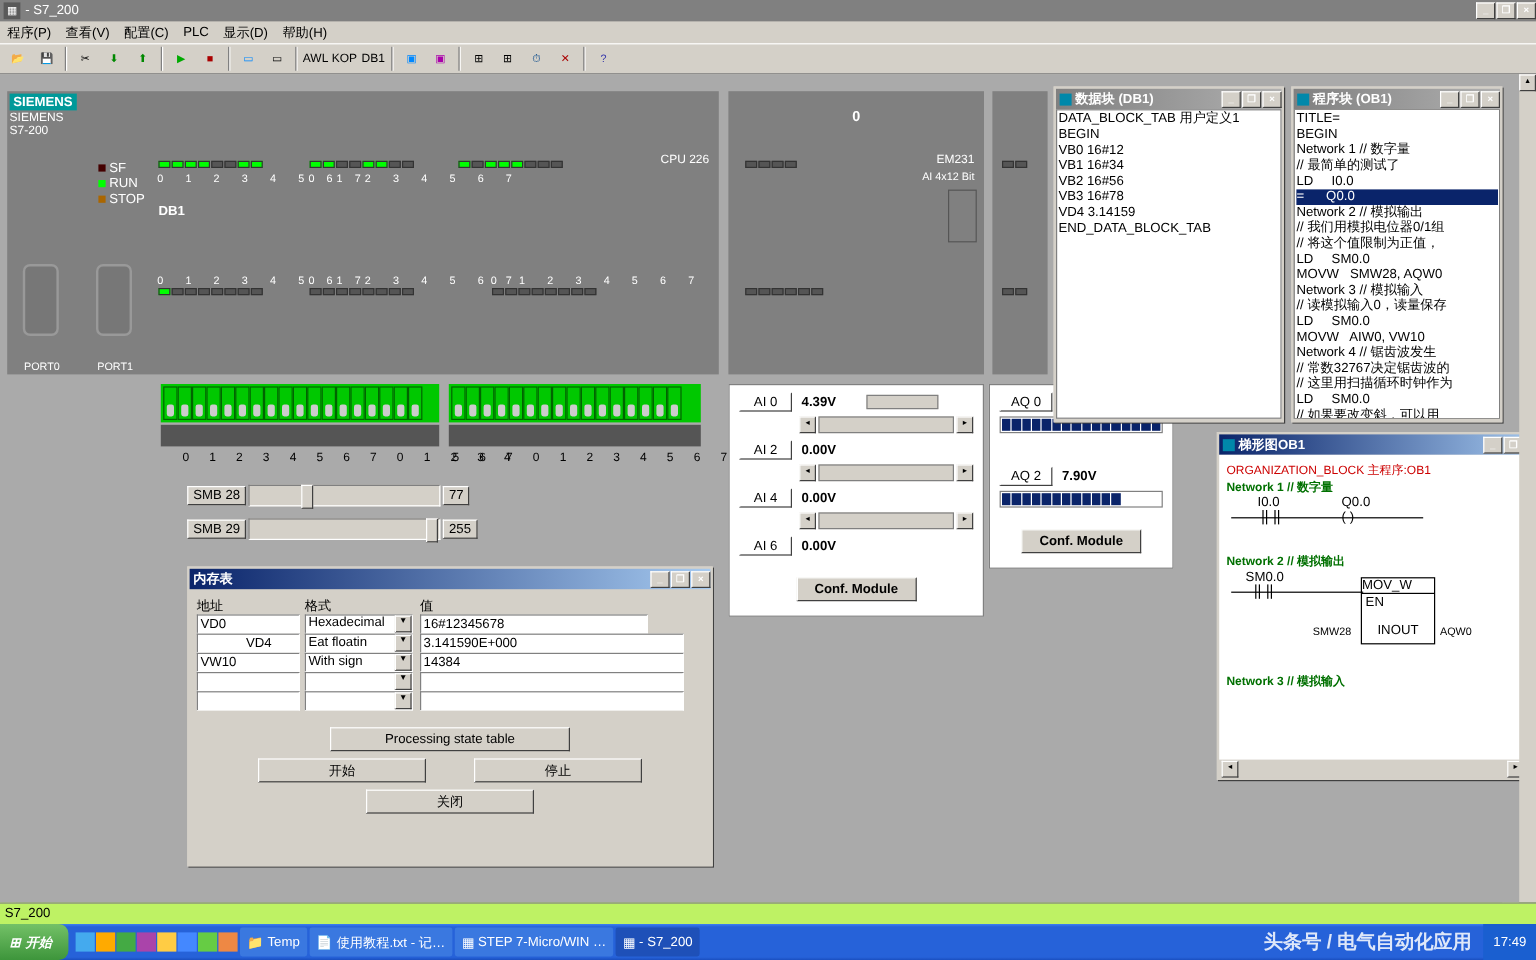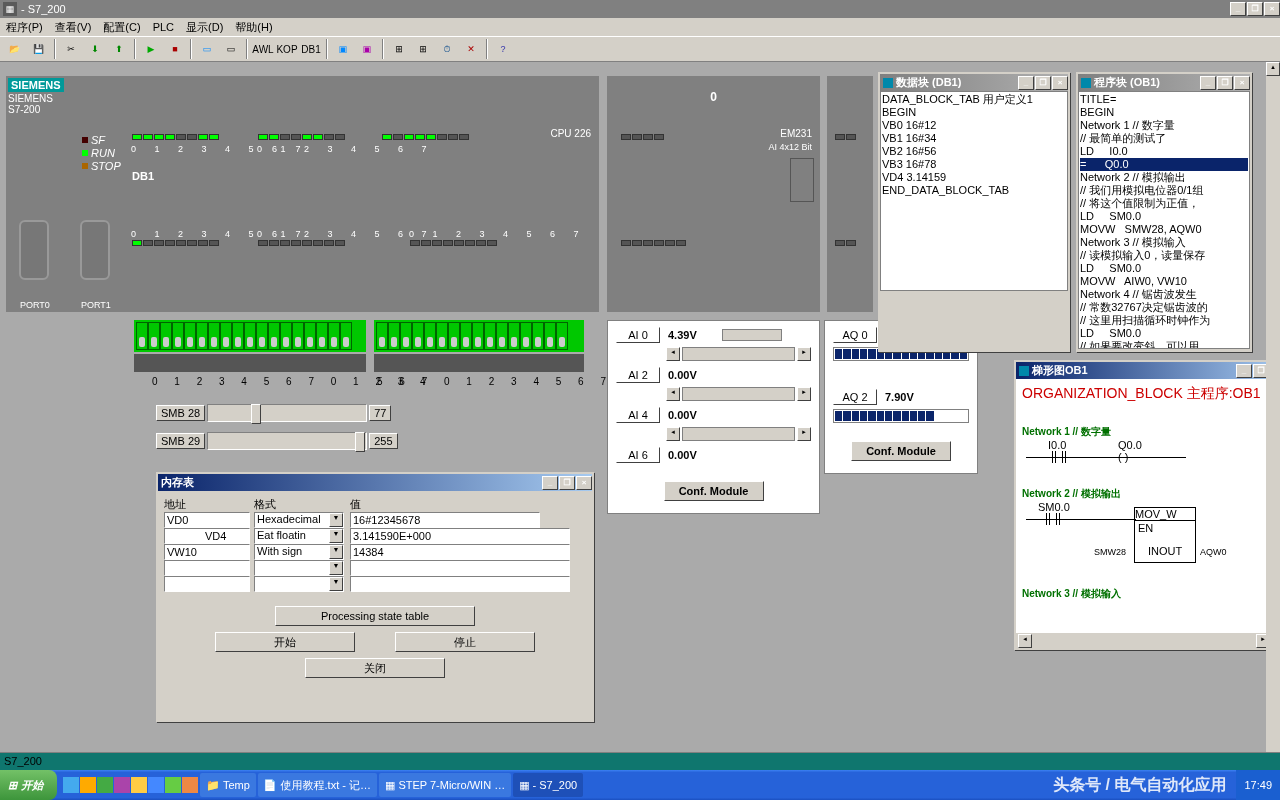--- a/index.html
+++ b/index.html
@@ -11,21 +11,21 @@
 .toolbar { background: #d4d0c8; height: 26px; display: flex; align-items: center; border-top: 1px solid #fff; border-bottom: 1px solid #808080; padding-left: 4px; gap: 2px; }
 .tool-btn { width: 22px; height: 22px; border: 1px solid transparent; display: flex; align-items: center; justify-content: center; font-size: 9px; }
 .tool-sep { width: 2px; height: 20px; border-left: 1px solid #808080; border-right: 1px solid #fff; margin: 0 2px; }
 .tool-txt { font-size: 10px; padding: 0 2px; }
 .winbtns { margin-left: auto; display: flex; }
 .winbtn { width: 16px; height: 14px; background: #d4d0c8; border: 1px solid #fff; border-right-color: #404040; border-bottom-color: #404040; font-size: 8px; text-align: center; line-height: 11px; font-family: sans-serif; font-weight: bold; margin-left: 1px; }
 .workspace { position: absolute; top: 62px; left: 0; right: 0; bottom: 34px; background: #aaa; }
 .plc-module { position: absolute; background: #808080; color: #fff; }
 .siemens { background: #009999; display: inline-block; padding: 1px 3px; color: #fff; font-weight: bold; font-size: 11px; }
 .cpu-main { top: 14px; left: 6px; width: 593px; height: 236px; }
-.led-col { position: absolute; left: 76px; top: 58px; font-size: 9px; font-style: italic; }
+.led-col { position: absolute; left: 76px; top: 58px; font-size: 9px; }
 .led-row { display: flex; align-items: center; margin-bottom: 1px; gap: 3px; }
 .led { width: 6px; height: 6px; }
 .io-leds { position: absolute; display: flex; gap: 1px; }
 .io-led { width: 10px; height: 6px; background: #555; border: 1px solid #333; }
 .io-led.on { background: #00ff00; }
 .io-labels { position: absolute; font-size: 9px; letter-spacing: 8px; white-space: nowrap; }
 .db-port { position: absolute; left: 13px; width: 30px; height: 60px; border: 2px solid #999; border-radius: 6px; background: #777; }
 .terminal-strip { position: absolute; background: #00c800; height: 32px; display: flex; padding: 2px; }
 .terminal { width: 12px; background: #00c800; border: 1px solid #006400; position: relative; }
 .terminal::after { content: ""; position: absolute; bottom: 2px; left: 2px; right: 2px; height: 10px; background: #ccc; border-radius: 2px; }
@@ -50,21 +50,21 @@
 .code-hi { background: #0a246a; color: #fff; }
 .network-label { color: #007000; font-weight: bold; font-size: 10px; }
 .ladder-canvas { background: #fff; position: relative; font-size: 10px; padding: 6px; }
 .taskbar { position: absolute; bottom: 0; left: 0; right: 0; height: 30px; background: linear-gradient(180deg, #3c81f3 0%, #2662d9 8%, #2662d9 92%, #1a4fc0 100%); display: flex; align-items: center; }
 .start-btn { background: linear-gradient(180deg, #73c167, #3d953b); color: #fff; font-weight: bold; height: 30px; padding: 0 14px 0 8px; display: flex; align-items: center; border-radius: 0 8px 8px 0; font-style: italic; }
 .task-item { background: #3a78e0; margin-left: 2px; height: 24px; color: #fff; padding: 0 6px; display: flex; align-items: center; font-size: 11px; border-radius: 2px; }
 .task-item.active { background: #1e50b8; }
 .scrollbar-h { position: absolute; bottom: 0; left: 0; right: 14px; height: 14px; background: #d4d0c8; display: flex; }
 .scrollbar-v { position: absolute; right: 0; top: 0; bottom: 14px; width: 14px; background: #d4d0c8; }
 .sb-btn { width: 14px; height: 14px; background: #d4d0c8; border: 1px solid #fff; border-right-color: #404040; border-bottom-color: #404040; font-size: 7px; text-align: center; }
-.status-cell { position: absolute; bottom: 30px; left: 0; right: 0; height: 18px; background: #0f766e; border-top: 1px solid #808080; font-size: 11px; padding: 2px 4px; }
+.status-cell { position: absolute; bottom: 30px; left: 0; right: 0; height: 18px; background: #bef264; border-top: 1px solid #808080; font-size: 11px; padding: 2px 4px; }
 .small-icon { width: 16px; height: 16px; }
 </style>
 </head>
 <body>
 
 <div class="titlebar">
   <span class="titlebar-icon">▦</span>
   <span>- S7_200</span>
   <div class="winbtns">
     <div class="winbtn">_</div>
@@ -464,21 +464,21 @@
   <div class="subwin" style="top:10px;left:878px;width:192px;height:280px">
     <div class="subwin-title inactive">
       <span style="width:10px;height:10px;background:#08a;margin-right:3px"></span>
       <span>数据块  (DB1)</span>
       <div class="winbtns">
           <div class="winbtn">_</div>
           <div class="winbtn">❐</div>
           <div class="winbtn">×</div>
         </div>
     </div>
-    <div class="codebox" style="height:200px" id="db-lines"><div>DATA_BLOCK_TAB 用户定义1</div><div>BEGIN</div><div>VB0 16#12</div><div>VB1 16#34</div><div>VB2 16#56</div><div>VB3 16#78</div><div>VD4 3.14159</div><div>END_DATA_BLOCK_TAB</div></div>
+    <div class="codebox" style="height:258px" id="db-lines"><div>DATA_BLOCK_TAB 用户定义1</div><div>BEGIN</div><div>VB0 16#12</div><div>VB1 16#34</div><div>VB2 16#56</div><div>VB3 16#78</div><div>VD4 3.14159</div><div>END_DATA_BLOCK_TAB</div></div>
   </div>
 
   <div class="subwin" style="top:10px;left:1076px;width:176px;height:280px">
     <div class="subwin-title inactive">
       <span style="width:10px;height:10px;background:#08a;margin-right:3px"></span>
       <span>程序块  (OB1)</span>
       <div class="winbtns">
           <div class="winbtn">_</div>
           <div class="winbtn">❐</div>
           <div class="winbtn">×</div>
@@ -491,21 +491,21 @@
     <div class="subwin-title">
       <span style="width:10px;height:10px;background:#08a;margin-right:3px"></span>
       <span>梯形图OB1</span>
       <div class="winbtns">
           <div class="winbtn">_</div>
           <div class="winbtn">❐</div>
           <div class="winbtn">×</div>
         </div>
     </div>
     <div class="ladder-canvas" style="height:254px;overflow:hidden">
-      <div style="color:#c00;font-size:14px;margin-bottom:22px">ORGANIZATION_BLOCK 主程序:OB1</div>
+      <div style="color:#c00;font-size:10px;margin-bottom:0">ORGANIZATION_BLOCK 主程序:OB1</div>
       <div class="network-label">Network 1 // 数字量</div>
       <div style="position:relative;height:44px;margin-bottom:4px">
         <span style="position:absolute;left:26px;top:0">I0.0</span>
         <span style="position:absolute;left:96px;top:0">Q0.0</span>
         <div style="position:absolute;left:4px;top:18px;width:160px;height:1px;background:#000"></div>
         <div style="position:absolute;left:30px;top:12px;width:4px;height:12px;border-left:1px solid #000;border-right:1px solid #000"></div>
         <div style="position:absolute;left:40px;top:12px;width:4px;height:12px;border-left:1px solid #000;border-right:1px solid #000"></div>
         <div style="position:absolute;left:96px;top:12px">(  )</div>
       </div>
       <div class="network-label">Network 2 // 模拟输出</div>

